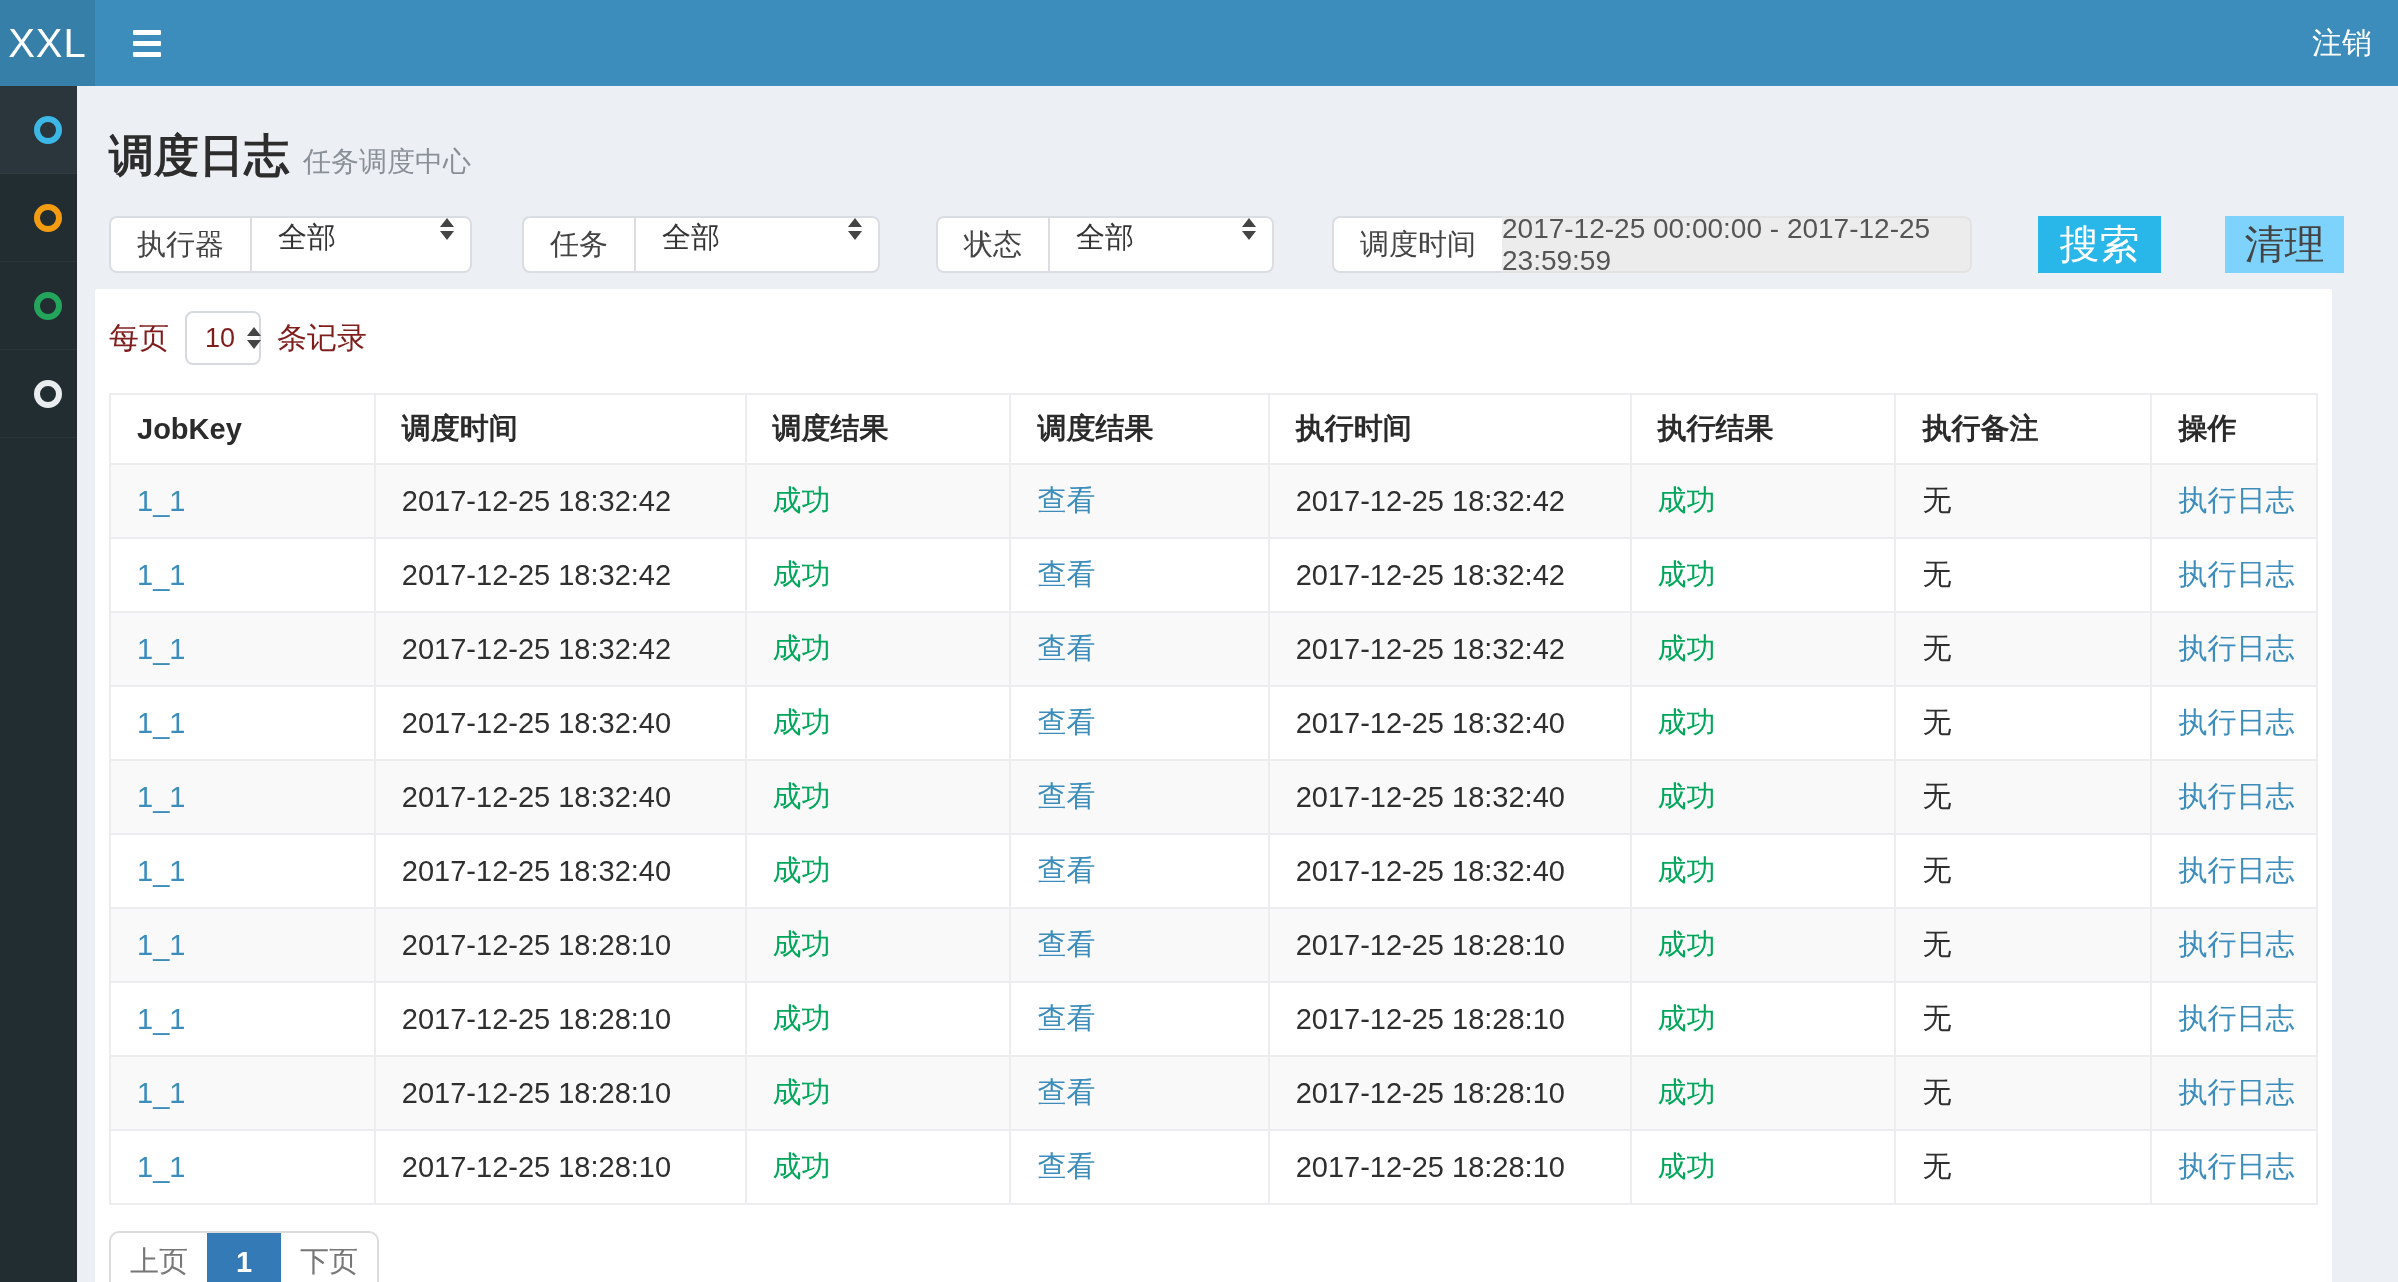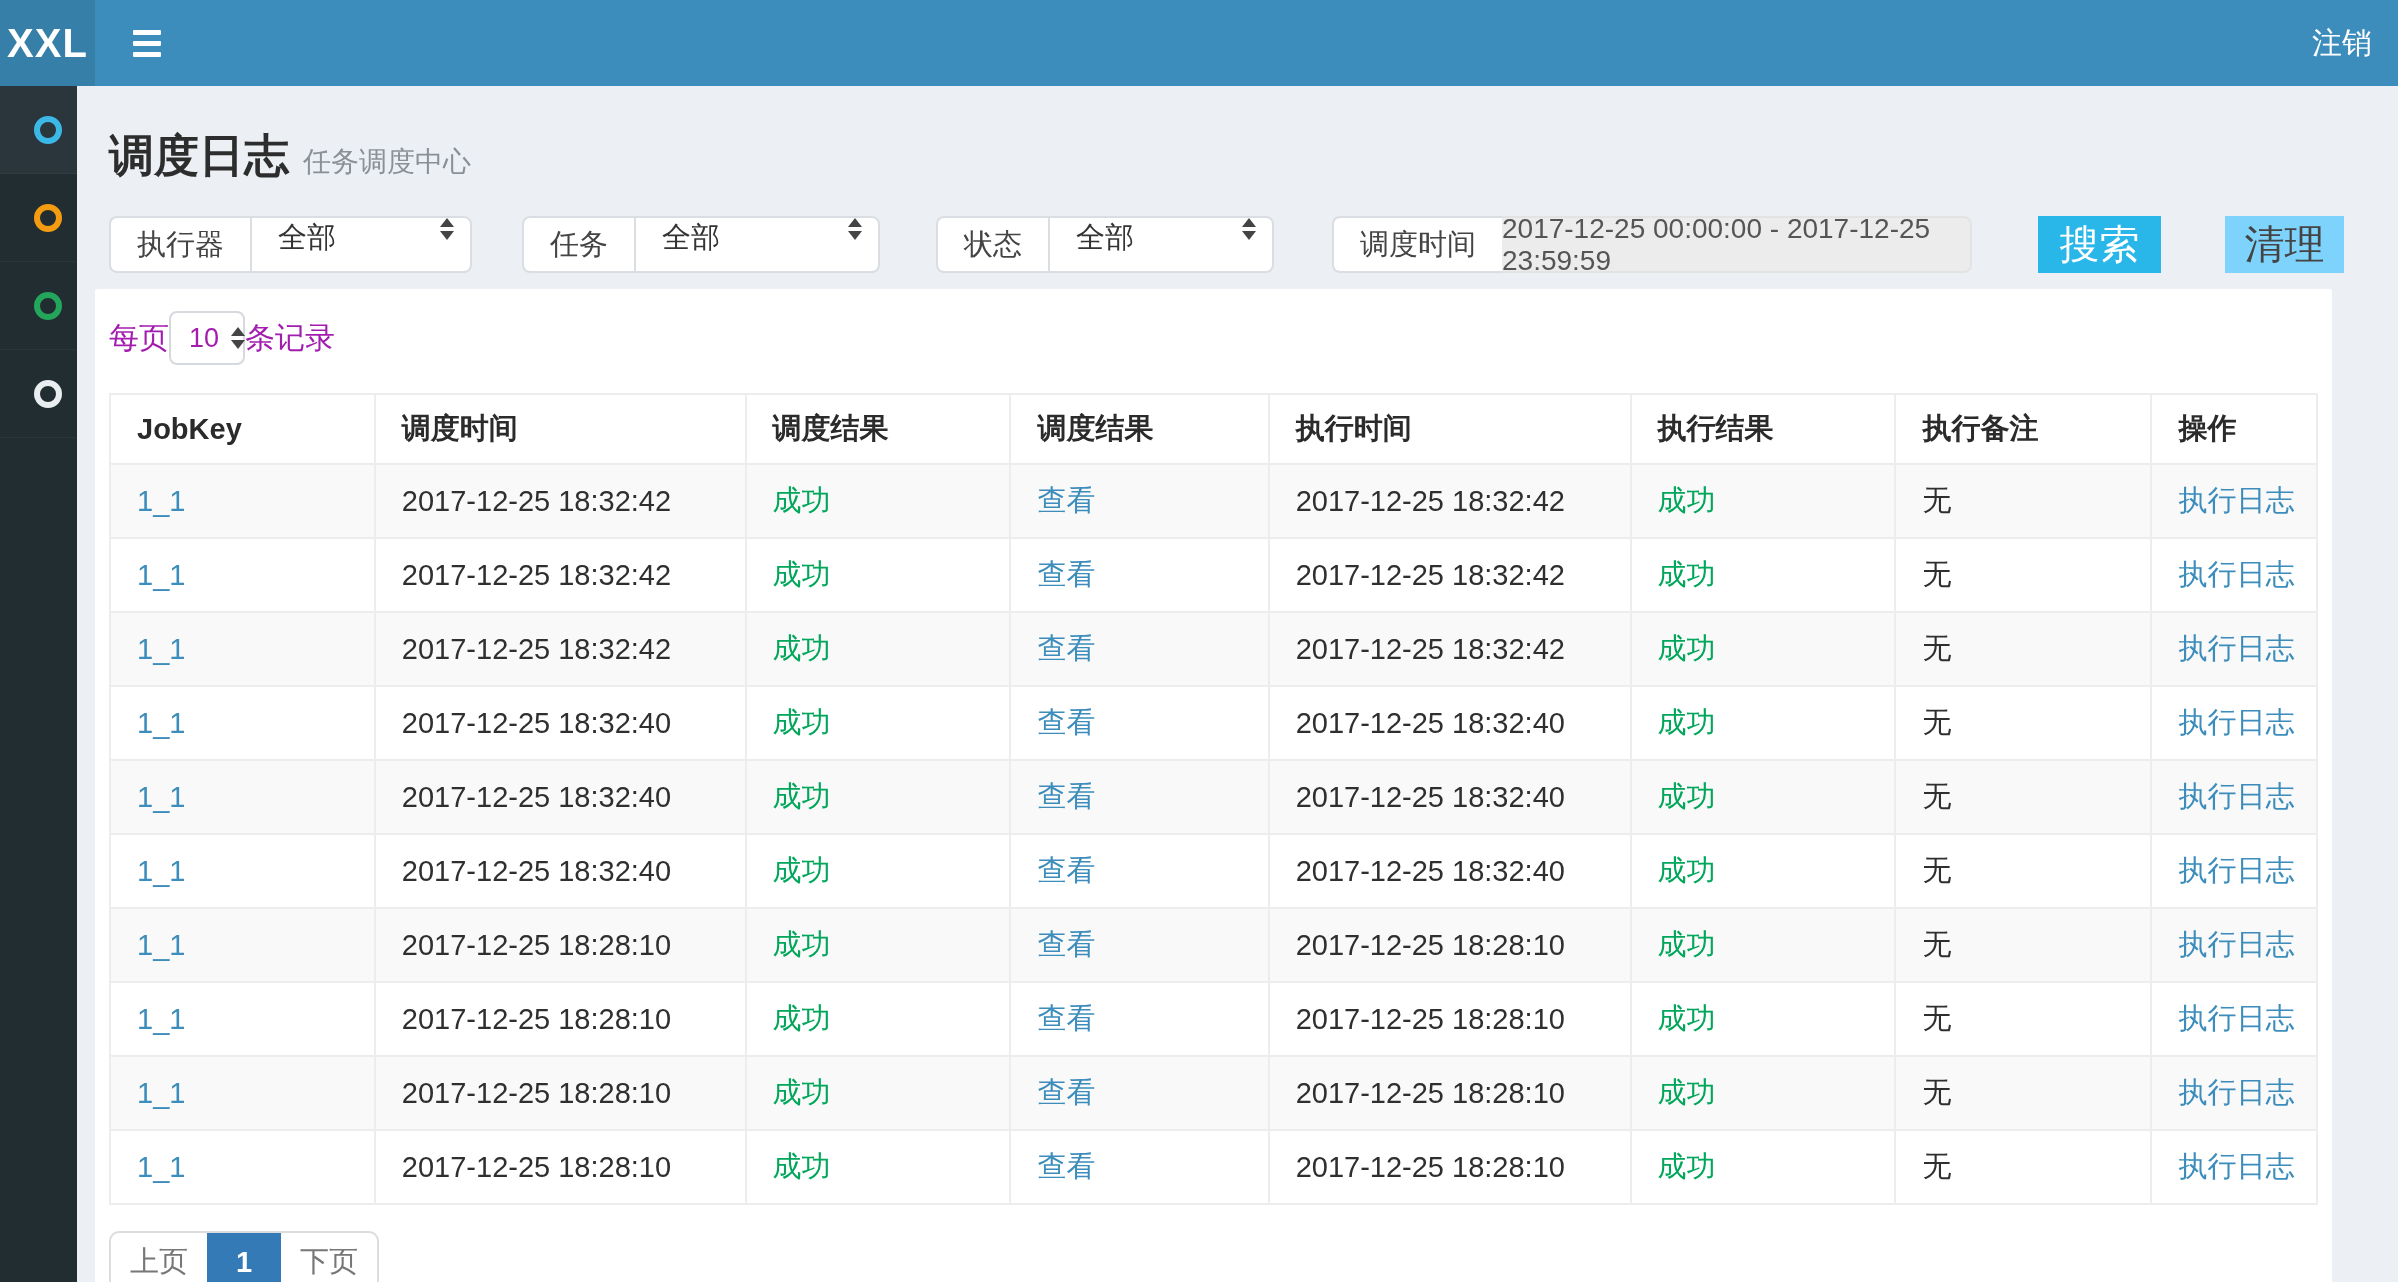--- a/index.html
+++ b/index.html
@@ -8,21 +8,21 @@
     --active_page:#337ab7; --content_bg:#ecf0f5;
   }
   *{box-sizing:border-box}
   html,body{margin:0;padding:0}
   body{
     width:2398px;height:1282px;overflow:hidden;background:var(--content_bg);
     font-family:"Liberation Sans","DejaVu Sans",sans-serif;color:#333;
   }
   
   .navbar{position:absolute;top:0;left:0;width:2398px;height:86px;background:var(--navbar);display:flex;align-items:center;z-index:5}
-  .logo{width:95px;height:86px;background:var(--logo_bg);color:#fff;font-weight:bold;font-size:40px;display:flex;align-items:center;justify-content:center;letter-spacing:1px}
+  .logo{width:95px;height:86px;background:var(--logo_bg);color:#fff;font-weight:normal;font-size:40px;display:flex;align-items:center;justify-content:center;letter-spacing:1px}
   .hamburger{margin-left:28px;padding:10px;display:flex;flex-direction:column;gap:6px;cursor:pointer}
   .hamburger span{display:block;width:28px;height:5px;background:#fff;border-radius:1px}
   .logout{margin-left:auto;padding:0 26px;color:#fff;font-size:30px;height:86px;display:flex;align-items:center;cursor:pointer}
   
   .sidebar{position:absolute;top:86px;left:0;bottom:0;width:95px;background:var(--sidebar_bg)}
   .side-item{height:88px;display:flex;align-items:center;justify-content:center;border-bottom:1px solid rgba(255,255,255,.04);cursor:pointer}
   .side-item.active{background:#2a353c}
   .ring{width:28px;height:28px;border:6px solid #fff;border-radius:50%}
   
   .content{position:absolute;top:86px;left:77px;width:2303px;height:1196px;padding:0 36px 0 18px;background:var(--content_bg)}
@@ -39,21 +39,21 @@
   .g-job{margin-left:50px}.g-status{margin-left:56px}.g-time{margin-left:58px}
   .stepper{display:inline-flex;flex-direction:column;gap:4px;margin-left:12px}
   .stepper i{display:block;width:0;height:0;border-left:7px solid transparent;border-right:7px solid transparent}
   .stepper .up{border-bottom:9px solid #444}
   .stepper .down{border-top:9px solid #444}
   .btn{display:flex;align-items:center;justify-content:center;border-radius:0;font-size:40px;cursor:pointer}
   .btn-search{margin-left:66px;width:132px;background:var(--search_button);color:#fff}
   .btn-clear{margin-left:64px;width:128px;background:#7dd3fc;color:#444}
   
   .box{margin-top:16px;width:2237px;height:1004px;background:#fff;padding:16px 14px;border-radius:2px}
-  .pagesize{display:flex;align-items:center;font-size:30px;color:#a21caf;margin-top:6px}
+  .pagesize{display:flex;align-items:center;font-size:30px;color:#7f1d1d;gap:16px;margin-top:6px}
   .ps-select{display:flex;align-items:center;justify-content:space-between;width:76px;height:54px;border:2px solid #d6dade;border-radius:8px;padding:0 10px 0 18px;font-size:27px;cursor:pointer}
   
   table{width:100%;border-collapse:collapse;table-layout:fixed;margin-top:28px;font-size:29px}
   th,td{border:2px solid #ebedef;text-align:left;padding:0 26px;overflow:hidden;white-space:nowrap}
   th{height:70px;font-weight:bold;color:#2b2b2b;background:#fff}
   td{height:74px;color:#2f2f2f}
   tbody tr:nth-child(odd) td{background:#f9f9f9}
   .link{color:var(--link);cursor:pointer}
   .success{color:var(--success_text)}
   

